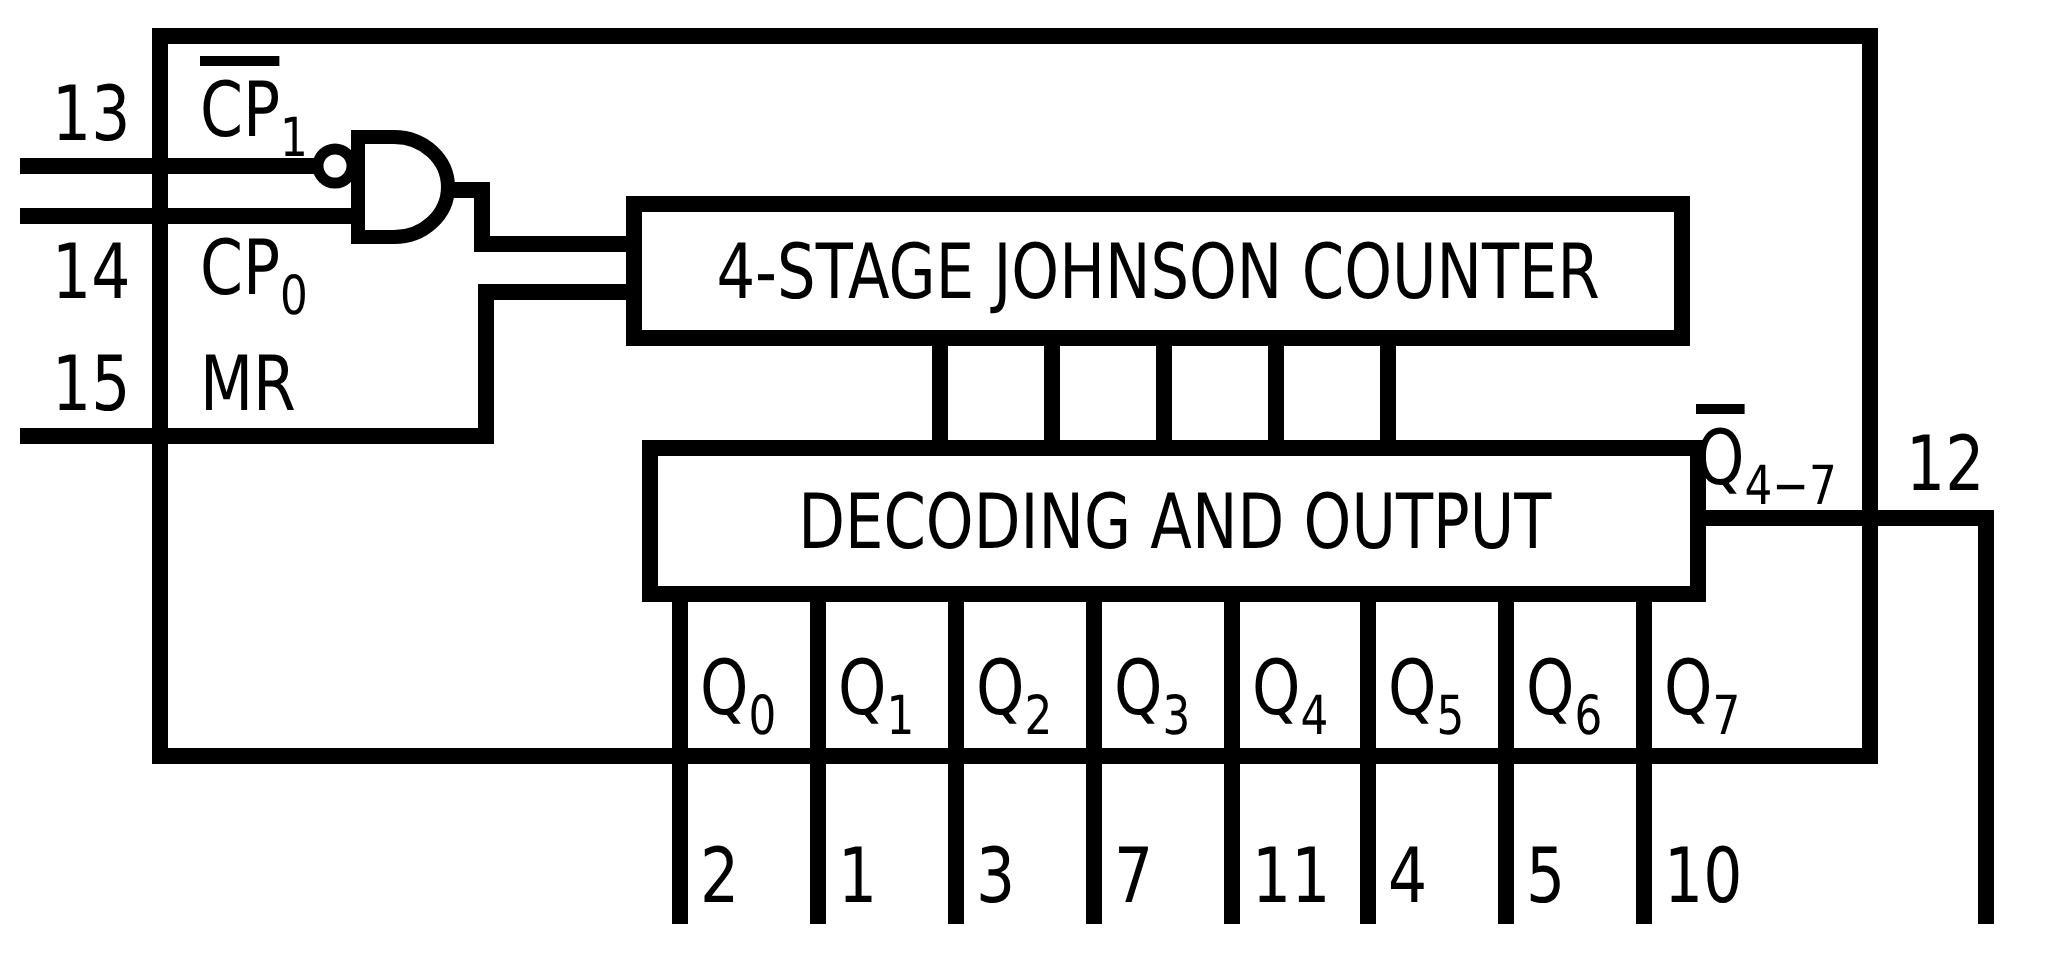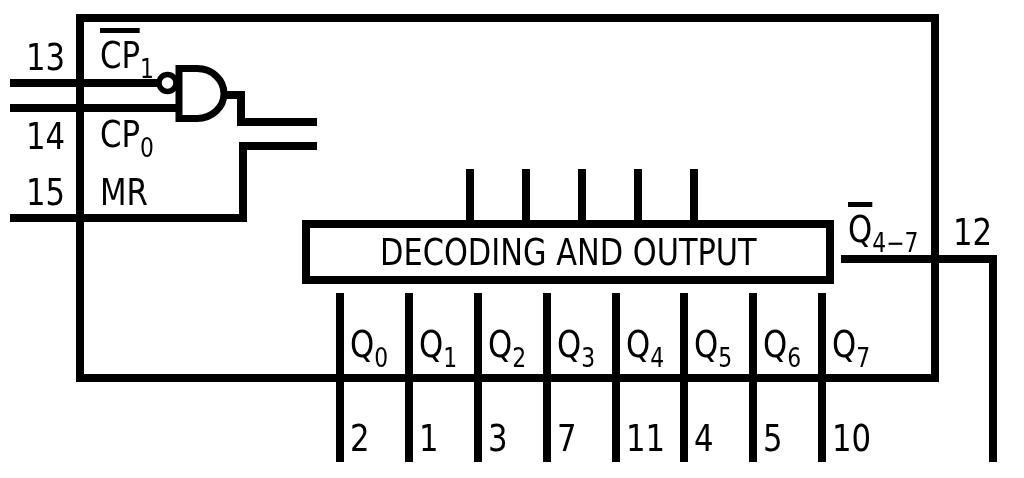--- a/index.html
+++ b/index.html
@@ -45,21 +45,24 @@
   <div class="w" style="left:474px;top:293px;width:8px;height:169px"></div>
   <div class="w" style="left:543px;top:293px;width:8px;height:169px"></div>
   <div class="w" style="left:612px;top:293px;width:8px;height:169px"></div>
   <div class="w" style="left:680px;top:293px;width:8px;height:169px"></div>
   <div class="w" style="left:749px;top:293px;width:8px;height:169px"></div>
   <div class="w" style="left:818px;top:293px;width:8px;height:169px"></div>
 
   <div class="w" style="left:841px;top:255px;width:156px;height:8px"></div>
   <div class="w" style="left:989px;top:255px;width:8px;height:207px"></div>
 
-  <div class="rect block" style="left:302px;top:220px;width:532px;height:64px">
+  <div class="rect block" style="left:313px;top:98px;width:532px;height:75px">
+    <span class="t">4-STAGE JOHNSON COUNTER</span>
+  </div>
+  <div class="rect block" style="left:321px;top:220px;width:532px;height:81px">
     <span class="t">DECODING AND OUTPUT</span>
   </div>
 
   <svg class="gate" style="left:140px;top:50px" width="110" height="85" viewBox="140 50 110 85">
     <path d="M 179 68.5 L 197 68.5 A 27 25 0 0 1 197 118.5 L 179 118.5 Z" fill="#ffffff" stroke="#000000" stroke-width="7"></path>
     <circle cx="167.5" cy="83" r="8.5" fill="#ffffff" stroke="#000000" stroke-width="5.5"></circle>
   </svg>
 
   <div class="lbl" style="left:26px;top:38px">13</div>
   <div class="lbl" style="left:26px;top:117px">14</div>

